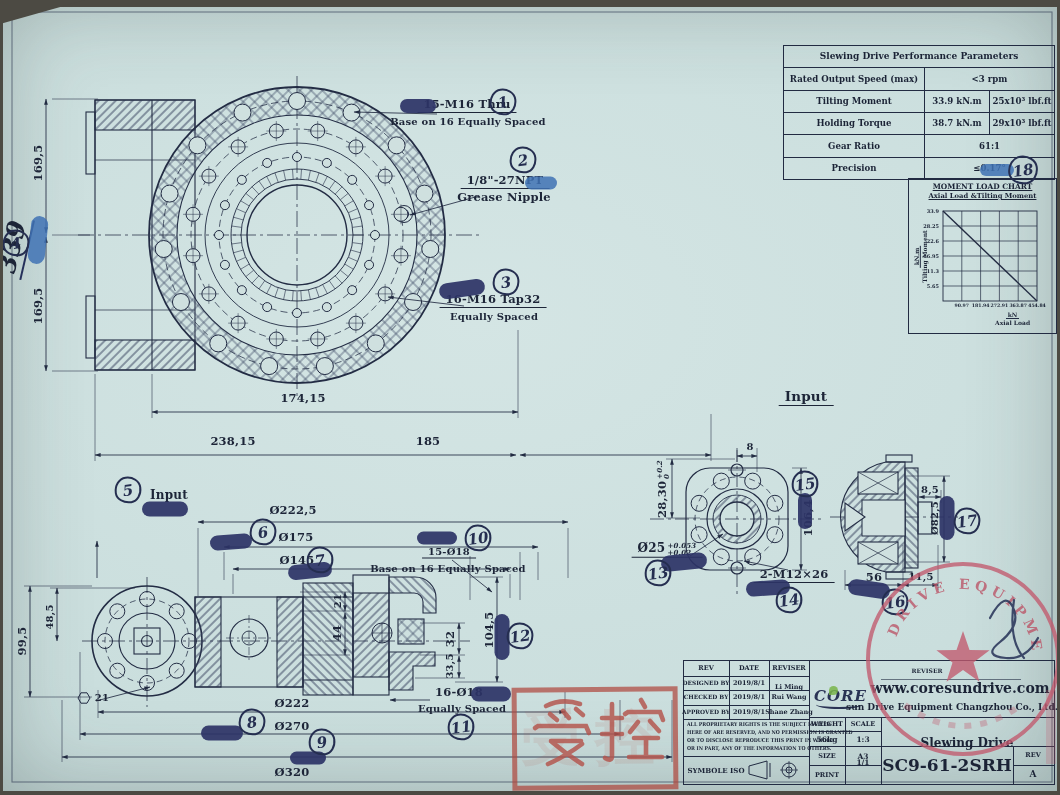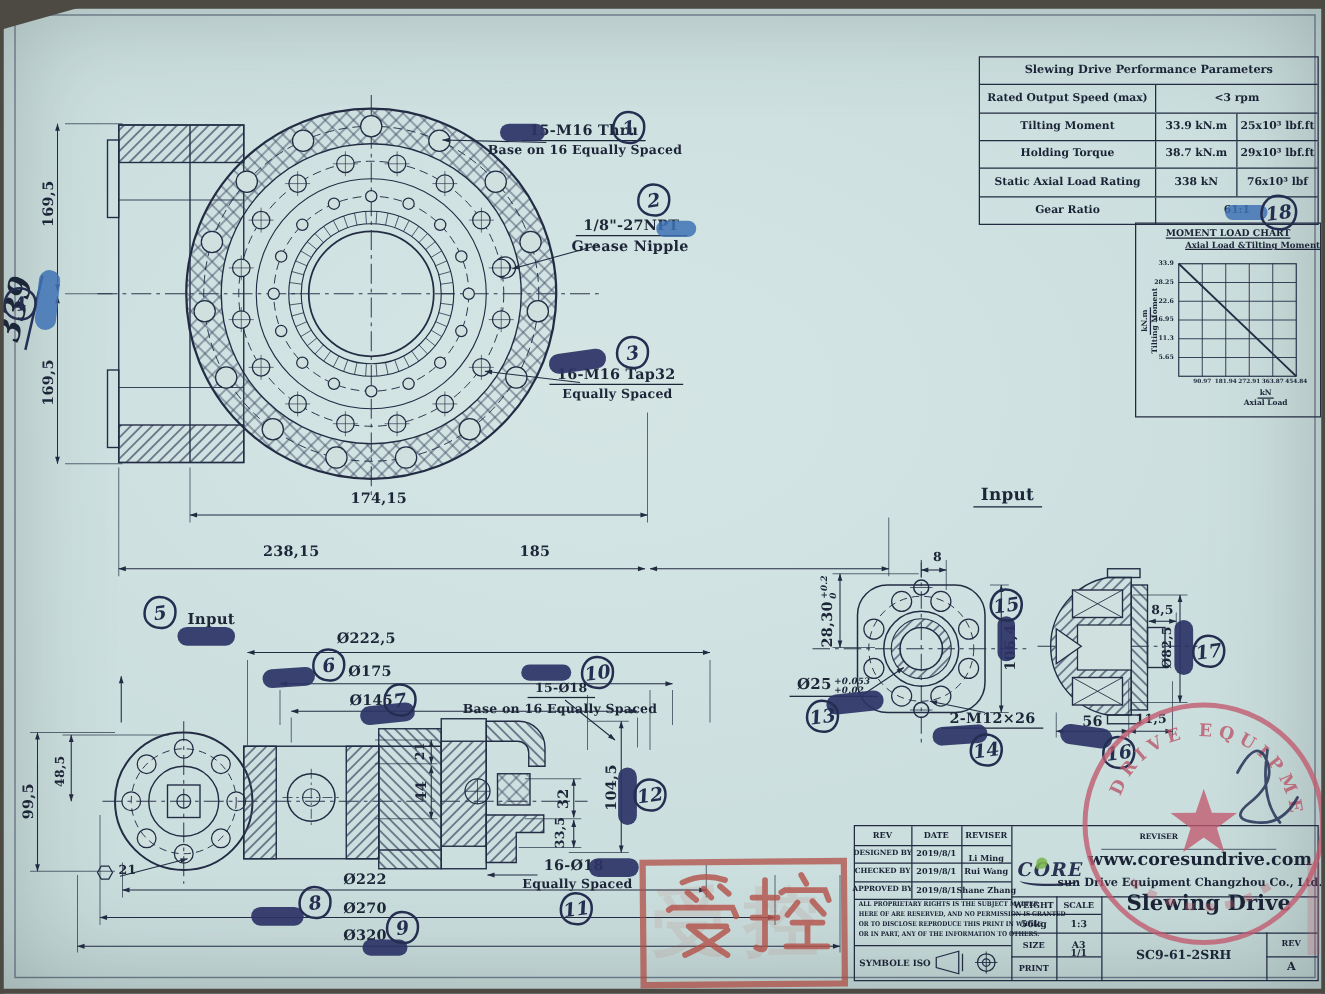--- a/index.html
+++ b/index.html
@@ -26,21 +26,21 @@
         transform:translate(-50%,-50%)}
   .blob.bl{background:#3f72b4;opacity:.85}
   #ptable{position:absolute;left:783px;top:45px;width:270px;height:133px;border:1.4px solid #222b42;
           display:flex;flex-direction:column;z-index:2;color:#1b2336}
   .prow{flex:1;display:flex;border-top:1px solid #222b42;font-size:8.6px;font-weight:700}
   .prow:first-child{border-top:none}
   .pc{display:flex;align-items:center;justify-content:center;text-align:center;line-height:1}
   #chart{position:absolute;left:908px;top:178px;width:147px;height:154px;border:1.3px solid #222b42;
          z-index:2;color:#1b2336;font-weight:700}
   .cht{position:absolute;top:3px;width:100%;text-align:center;font-size:7.4px;text-decoration:underline}
-  .chs{position:absolute;top:13px;width:100%;text-align:right;font-size:6.8px;text-decoration:underline}
+  .chs{position:absolute;top:13px;width:100%;text-align:center;font-size:6.8px;text-decoration:underline}
   .ctY{position:absolute;transform:translate(-100%,-50%);font-size:5px}
   .ctX{position:absolute;transform:translate(-50%,0);font-size:4.6px}
   .frac{position:absolute;display:flex;flex-direction:column;align-items:center;font-size:6px;line-height:7px}
   .frac .ft{border-bottom:1px solid #222b42;padding:0 2px}
   #tblock{position:absolute;left:683px;top:660px;width:370px;height:123px;border:1.4px solid #222b42;
           z-index:2;color:#1b2336;font-weight:700}
   .hl{position:absolute;background:#222b42;height:1px}
   .vl{position:absolute;background:#222b42;width:1px}
   .tc{position:absolute;transform:translate(-50%,-50%);font-weight:700;color:#1b2336;
       white-space:nowrap;font-size:6.5px}
@@ -313,27 +313,26 @@
     <div class="pc" style="width:140px;border-right:1px solid #222b42">Tilting Moment</div>
     <div class="pc" style="width:64px;border-right:1px solid #222b42">33.9 kN.m</div>
     <div class="pc" style="flex:1">25x10³ lbf.ft</div>
   </div>
   <div class="prow">
     <div class="pc" style="width:140px;border-right:1px solid #222b42">Holding Torque</div>
     <div class="pc" style="width:64px;border-right:1px solid #222b42">38.7 kN.m</div>
     <div class="pc" style="flex:1">29x10³ lbf.ft</div>
   </div>
   <div class="prow">
-    <div class="pc" style="width:140px;border-right:1px solid #222b42">Static Axial Load Rating</div>
-    <div class="pc" style="width:64px;border-right:1px solid #222b42">338 kN</div>
-    <div class="pc" style="flex:1">76x10³ lbf</div>
-  </div>
-  <div class="prow">
     <div class="pc" style="width:140px;border-right:1px solid #222b42">Gear Ratio</div>
     <div class="pc" style="flex:1">61:1</div>
+  </div>
+  <div class="prow">
+    <div class="pc" style="width:140px;border-right:1px solid #222b42">Precision</div>
+    <div class="pc" style="flex:1">≤0.17°</div>
   </div>
 </div>
 
 <div id="chart">
   <div class="cht">MOMENT LOAD CHART</div>
   <div class="chs">Axial Load &amp;Tilting Moment</div>
   <svg id="chart-plot" width="94" height="90" style="position:absolute;left:34px;top:32px;overflow:visible">
     <g stroke="#222b42" stroke-width=".9" fill="none">
       <rect x="0" y="0" width="94" height="90"></rect>
       <path d="M18.8,0 V90 M37.6,0 V90 M56.4,0 V90 M75.2,0 V90 M0,15 H94 M0,30 H94 M0,45 H94 M0,60 H94 M0,75 H94" stroke-width=".7"></path>
@@ -373,21 +372,21 @@
 <div class="lab r s10" style="left:337px;top:601px">21</div>
 <div class="lab r" style="left:337px;top:633px">44</div>
 <div class="lab r" style="left:450px;top:639px">32</div>
 <div class="lab r s10" style="left:449px;top:666px">33,5</div>
 <div class="lab r" style="left:489px;top:630px">104,5</div>
 <div class="lab r" style="left:22px;top:641px">99,5</div>
 <div class="lab r s10" style="left:49px;top:617px">48,5</div>
 <div class="lab s10" style="left:102px;top:697px">21</div>
 <div class="lab" style="left:292px;top:703px">Ø222</div>
 <div class="lab" style="left:292px;top:726px">Ø270</div>
-<div class="lab" style="left:292px;top:748px">Ø320</div>
+<div class="lab" style="left:292px;top:772px">Ø320</div>
 
 <div class="lab u" style="left:467px;top:105px">15-M16 Thru</div>
 <div class="lab s10" style="left:468px;top:121px">Base on 16 Equally Spaced</div>
 <div class="lab u" style="left:505px;top:181px">1/8"-27NPT</div>
 <div class="lab" style="left:504px;top:197px">Grease Nipple</div>
 <div class="lab u" style="left:493px;top:300px">16-M16 Tap32</div>
 <div class="lab s10" style="left:494px;top:316px">Equally Spaced</div>
 <div class="lab u s10" style="left:449px;top:552px">15-Ø18</div>
 <div class="lab s10" style="left:448px;top:568px">Base on 16 Equally Spaced</div>
 <div class="lab" style="left:459px;top:692px">16-Ø18</div>
@@ -513,22 +512,22 @@
   <div class="tc" style="left:179px;top:101px;font-size:7.5px">1/1</div>
 
   <div class="tc" style="left:243px;top:9px;font-size:6px">REVISER</div>
   <div class="tc" style="left:276px;top:27px;font-size:14px">www.coresundrive.com</div>
   <div style="position:absolute;left:130px;top:25px;width:52px;height:24px">
     <span style="font-size:15px;font-weight:700;font-style:italic;letter-spacing:1px;color:#2a3354">CORE</span>
     <span class="leaf"></span>
     <div class="swoosh"></div>
   </div>
   <div class="tc" style="left:268px;top:46px;font-size:9px">sun Drive Equipment Changzhou Co., Ltd.</div>
-  <div class="tc" style="left:283px;top:62px;font-size:17px">Slewing Drive</div>
-  <div class="tc" style="left:263px;top:104px;font-size:10px">SC9-61-2SRH</div>
+  <div class="tc" style="left:283px;top:82px;font-size:12px">Slewing Drive</div>
+  <div class="tc" style="left:263px;top:104px;font-size:17px">SC9-61-2SRH</div>
   <div class="tc" style="left:349px;top:94px">REV</div>
   <div class="tc" style="left:349px;top:113px;font-size:9px">A</div>
 </div>
 
 <div id="ctrl">
   <span>受控</span>
 </div>
 
 <svg id="stamps" class="layer" width="1060" height="795" viewBox="0 0 1060 795">
   <defs>

